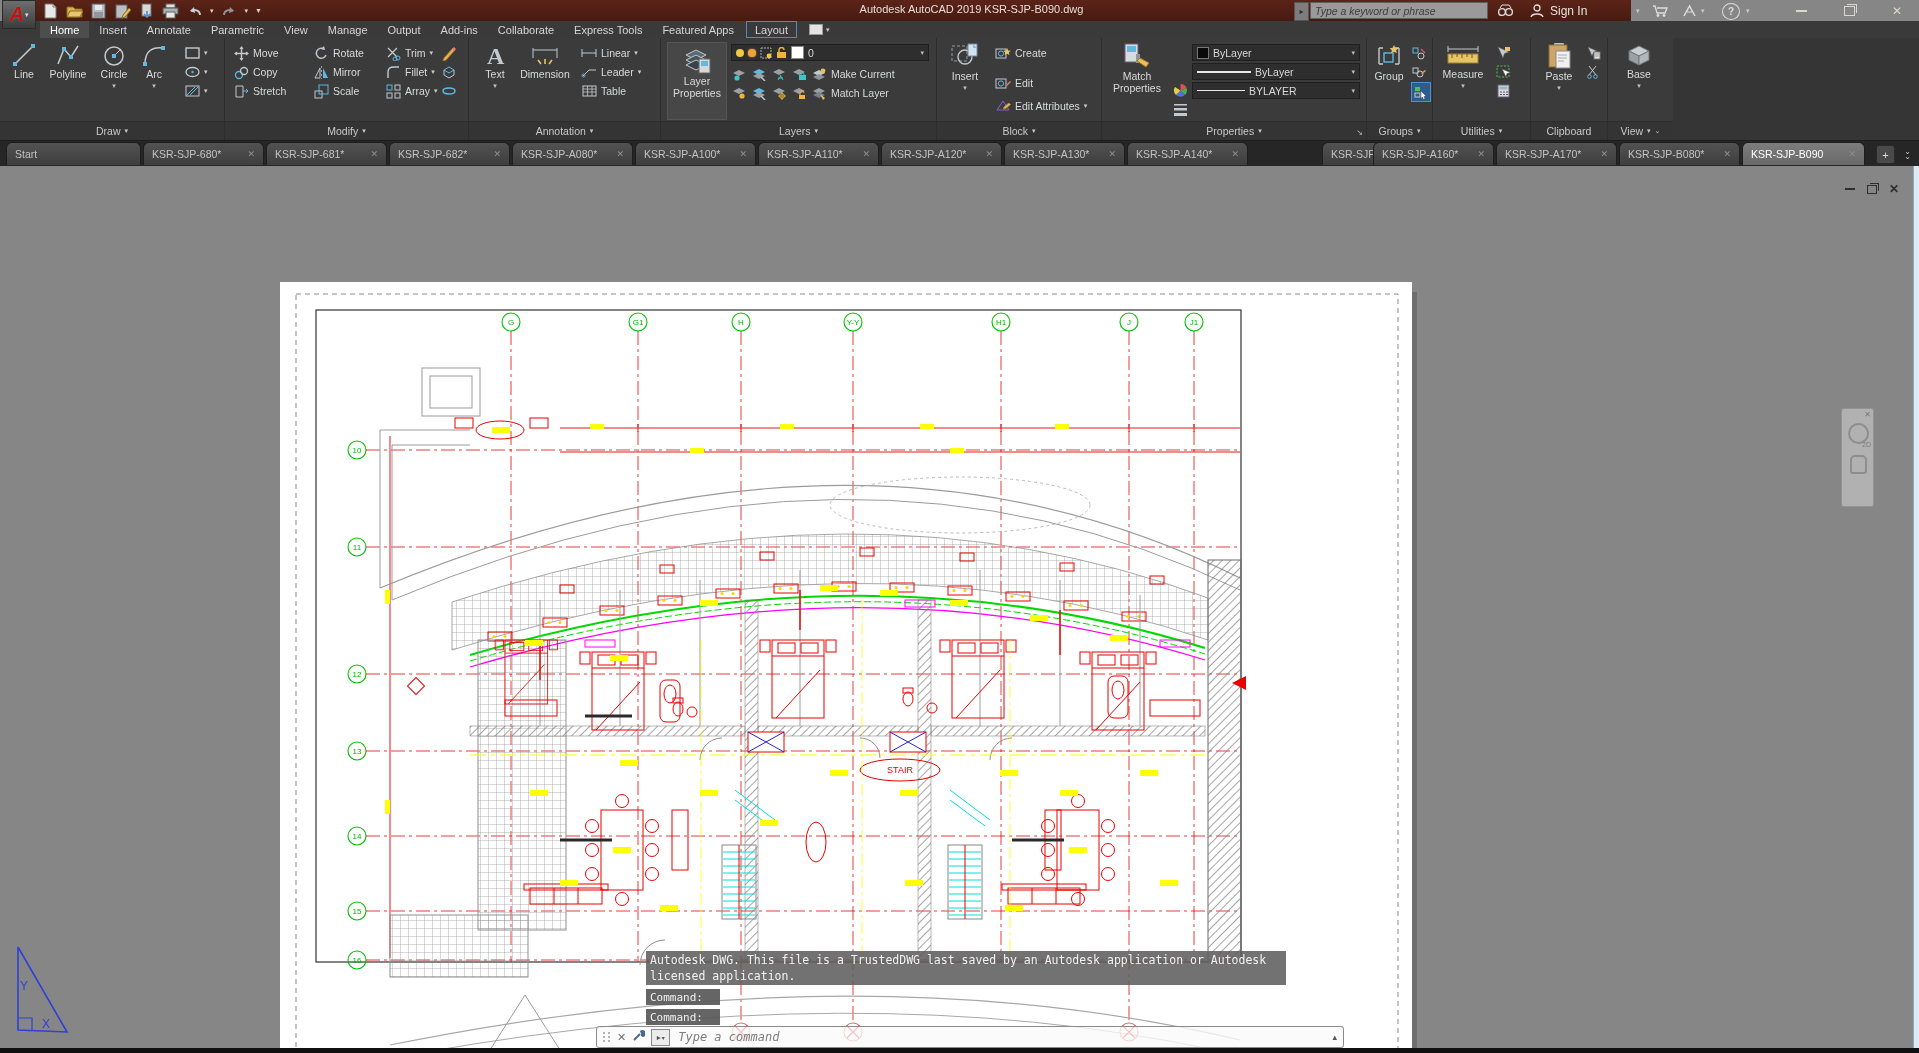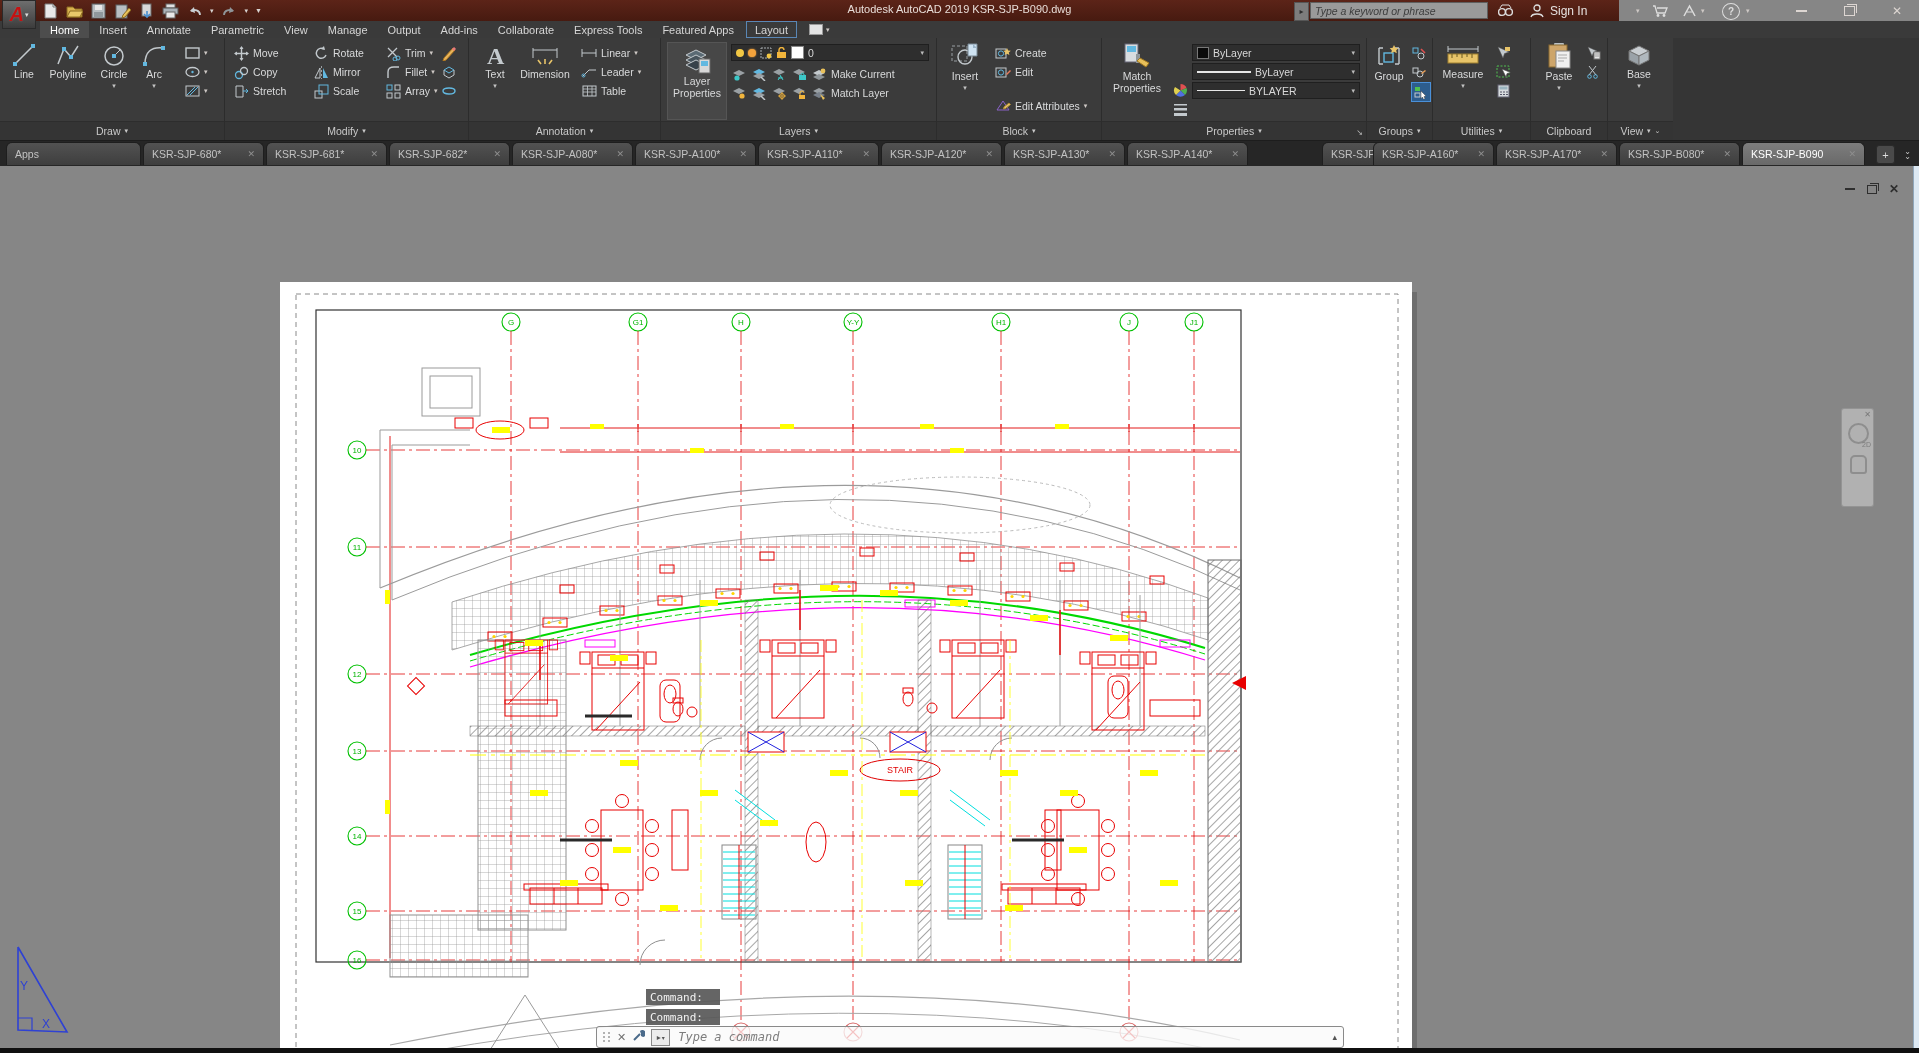--- a/index.html
+++ b/index.html
@@ -1,20 +1,20 @@
 <!DOCTYPE html>
 <html><head>
 <meta charset="utf-8">
 <style>
   html,body{margin:0;padding:0;background:#222;}
   #stage{position:relative;width:1919px;height:1053px;overflow:hidden;
          font-family:"Liberation Sans",sans-serif;background:#868686;}
   .abs{position:absolute;}
   
-  #titlebar{left:0;top:0;width:1619px;height:21px;background:linear-gradient(#5c2418,#471a10);}
+  #titlebar{left:12px;top:0;width:1619px;height:21px;background:linear-gradient(#5c2418,#471a10);}
   #applogo{left:2px;top:0;width:32px;height:27px;background:linear-gradient(#6e6e6e,#3c3c3c);
            border:1px solid #2a2a2a;z-index:40;display:flex;align-items:center;justify-content:center;}
   #applogo .a{font-size:20px;font-weight:bold;color:#c41212;font-style:italic;text-shadow:0 0 2px #fff3;}
   #applogo .dd{font-size:7px;color:#ddd;margin-left:1px;}
   .qat{left:42px;top:1px;height:19px;display:flex;align-items:center;gap:7px;}
   .qi{width:17px;height:16px;display:flex;align-items:center;justify-content:center;}
   .qi svg{display:block;}
   .qcaret{font-size:7px;color:#d8d4d2;}
   #wintitle{left:0;top:3px;width:1919px;text-align:center;font-size:11px;color:#e8ddd8;pointer-events:none;}
   .tbr{top:2px;height:17px;display:flex;align-items:center;justify-content:center;}
@@ -604,21 +604,21 @@
     <div class="mrow" style="left:58px;top:6px">
         <i class="mi">
           <svg width="16" height="14">
             <rect x="1" y="3" width="10" height="9" fill="none" stroke="#c3c9cd"></rect>
             <circle cx="6" cy="7.5" r="2.6" fill="none" stroke="#62b8e0"></circle>
             <path d="M12 2l1.2 2.4 2.6.3-2 1.8.6 2.5-2.4-1.3-2.3 1.3.5-2.5-1.9-1.8 2.6-.3z" fill="#e8c469"></path>
           </svg>
         </i>
         <span>Create</span>
       </div>
-    <div class="mrow" style="left:58px;top:25px">
+    <div class="mrow" style="left:58px;top:36px">
         <i class="mi">
           <svg width="16" height="14">
             <rect x="1" y="3" width="10" height="9" fill="none" stroke="#c3c9cd"></rect>
             <circle cx="6" cy="7.5" r="2.6" fill="none" stroke="#62b8e0"></circle>
             <path d="M11 9l4-4 1 1-4 4z" fill="#e87a5a"></path>
           </svg>
         </i>
         <span>Edit</span>
       </div>
     <div class="mrow" style="left:58px;top:59px">
@@ -822,21 +822,21 @@
     </div>
     <div class="plabel">
         <span>View</span>
         <span class="dd">▾</span>
         <span class="dd">⌄</span>
       </div>
   </div>
 
   <div id="filetabs" class="abs">
     <div class="ftab" style="left:6px;width:135px">
-        <span>Apps</span>
+        <span>Start</span>
       </div>
     <div class="ftab" style="left:143px;width:121px">
         <span>KSR-SJP-680*</span>
         <span class="x">✕</span>
       </div>
     <div class="ftab" style="left:266px;width:121px">
         <span>KSR-SJP-681*</span>
         <span class="x">✕</span>
       </div>
     <div class="ftab" style="left:389px;width:121px">
@@ -1248,20 +1248,24 @@
   <div id="navbar" class="abs">
     <span class="nx">✕</span>
     <span class="wheel">
         <span>2D</span>
       </span>
     <span class="hand"></span>
   </div>
 
   <div id="rightstrip" class="abs"></div>
 
+  <div id="dwgmsg" class="abs">
+    <div>Autodesk DWG.  This file is a TrustedDWG last saved by an Autodesk application or Autodesk</div>
+    <div>licensed application.</div>
+  </div>
   <div class="cmdchip abs" style="top:989px">
       <span>Command:</span>
     </div>
   <div class="cmdchip abs" style="top:1009px">
       <span>Command:</span>
     </div>
   <div id="cmdbar" class="abs">
     <span class="dots">
         <i></i>
         <i></i>

